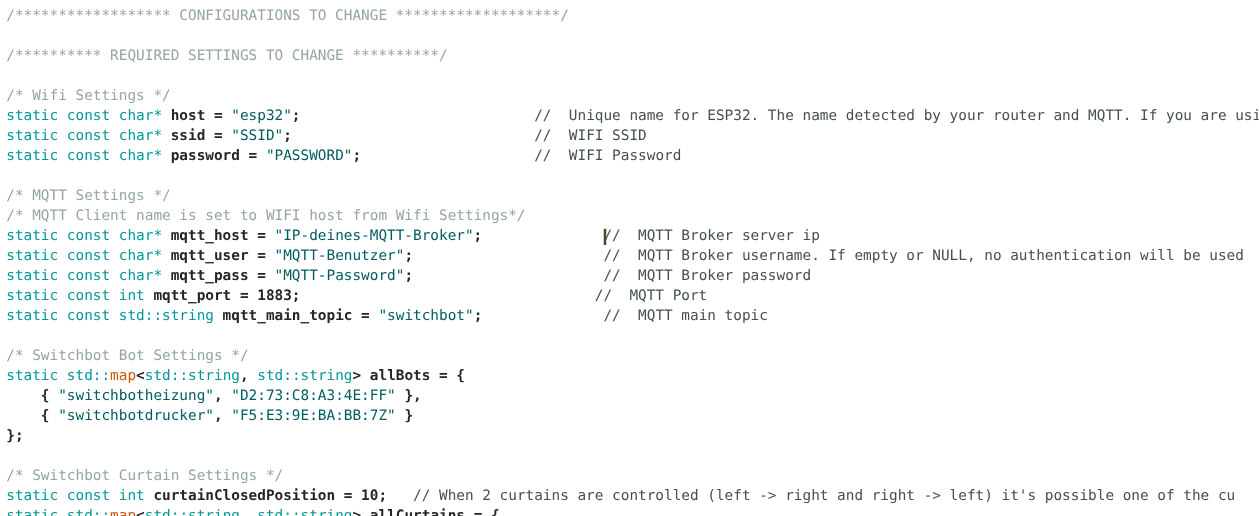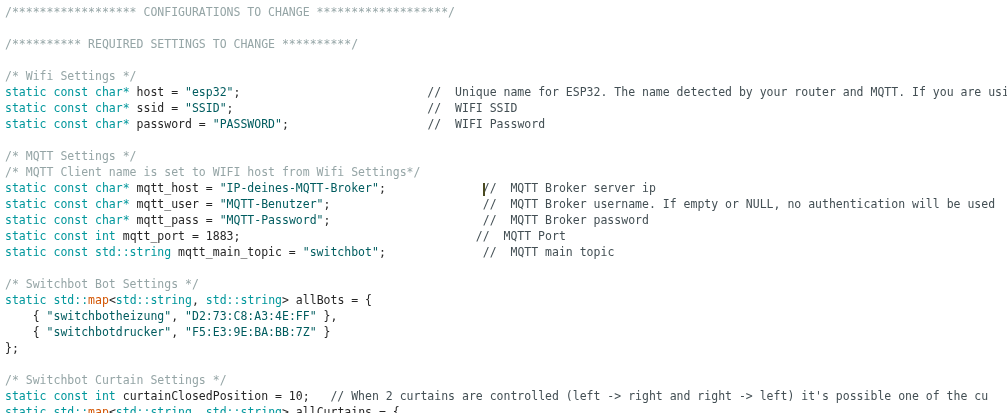--- a/index.html
+++ b/index.html
@@ -18,21 +18,21 @@
     white-space: pre;
     font-family: "DejaVu Sans Mono", "Liberation Mono", monospace;
     font-size: 11.5px;
   }
   .line { height: 16px; line-height: 16px; white-space: pre; }
   .seg-comment_block { font-weight: normal; text-align: center; }
   .seg-comment_line  { font-weight: normal; }
   .seg-keyword       { font-weight: normal; }
   .seg-string        { font-weight: normal; }
   .seg-function      { font-weight: normal; }
-  .seg-plain         { font-weight: normal; }
+  .seg-plain         { font-weight: bold; }
   .caret {
     display: inline-block;
     width: 2px; height: 13px;
     vertical-align: text-bottom;
     margin-right: -2px;
     position: relative;
     top: 1px;
   }
 </style>
 </head>

